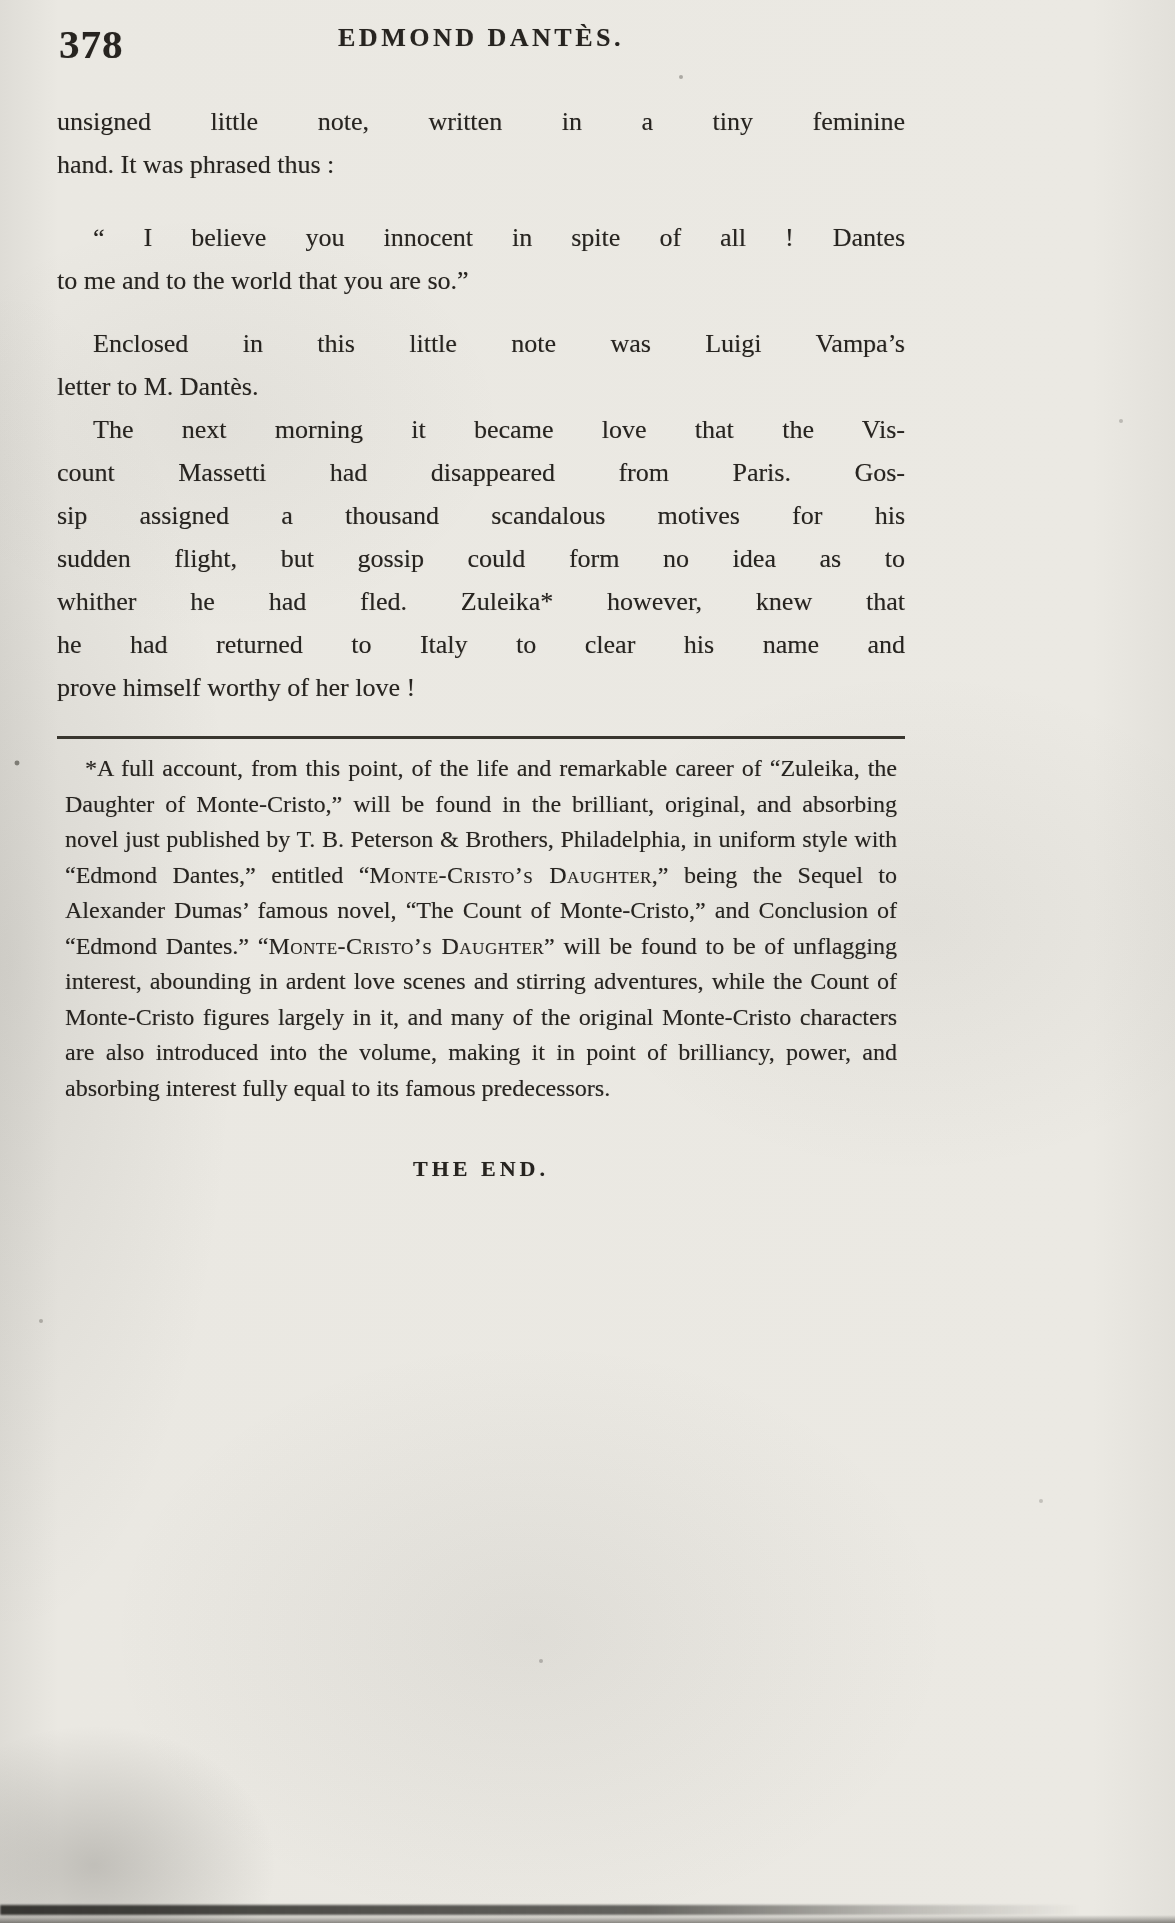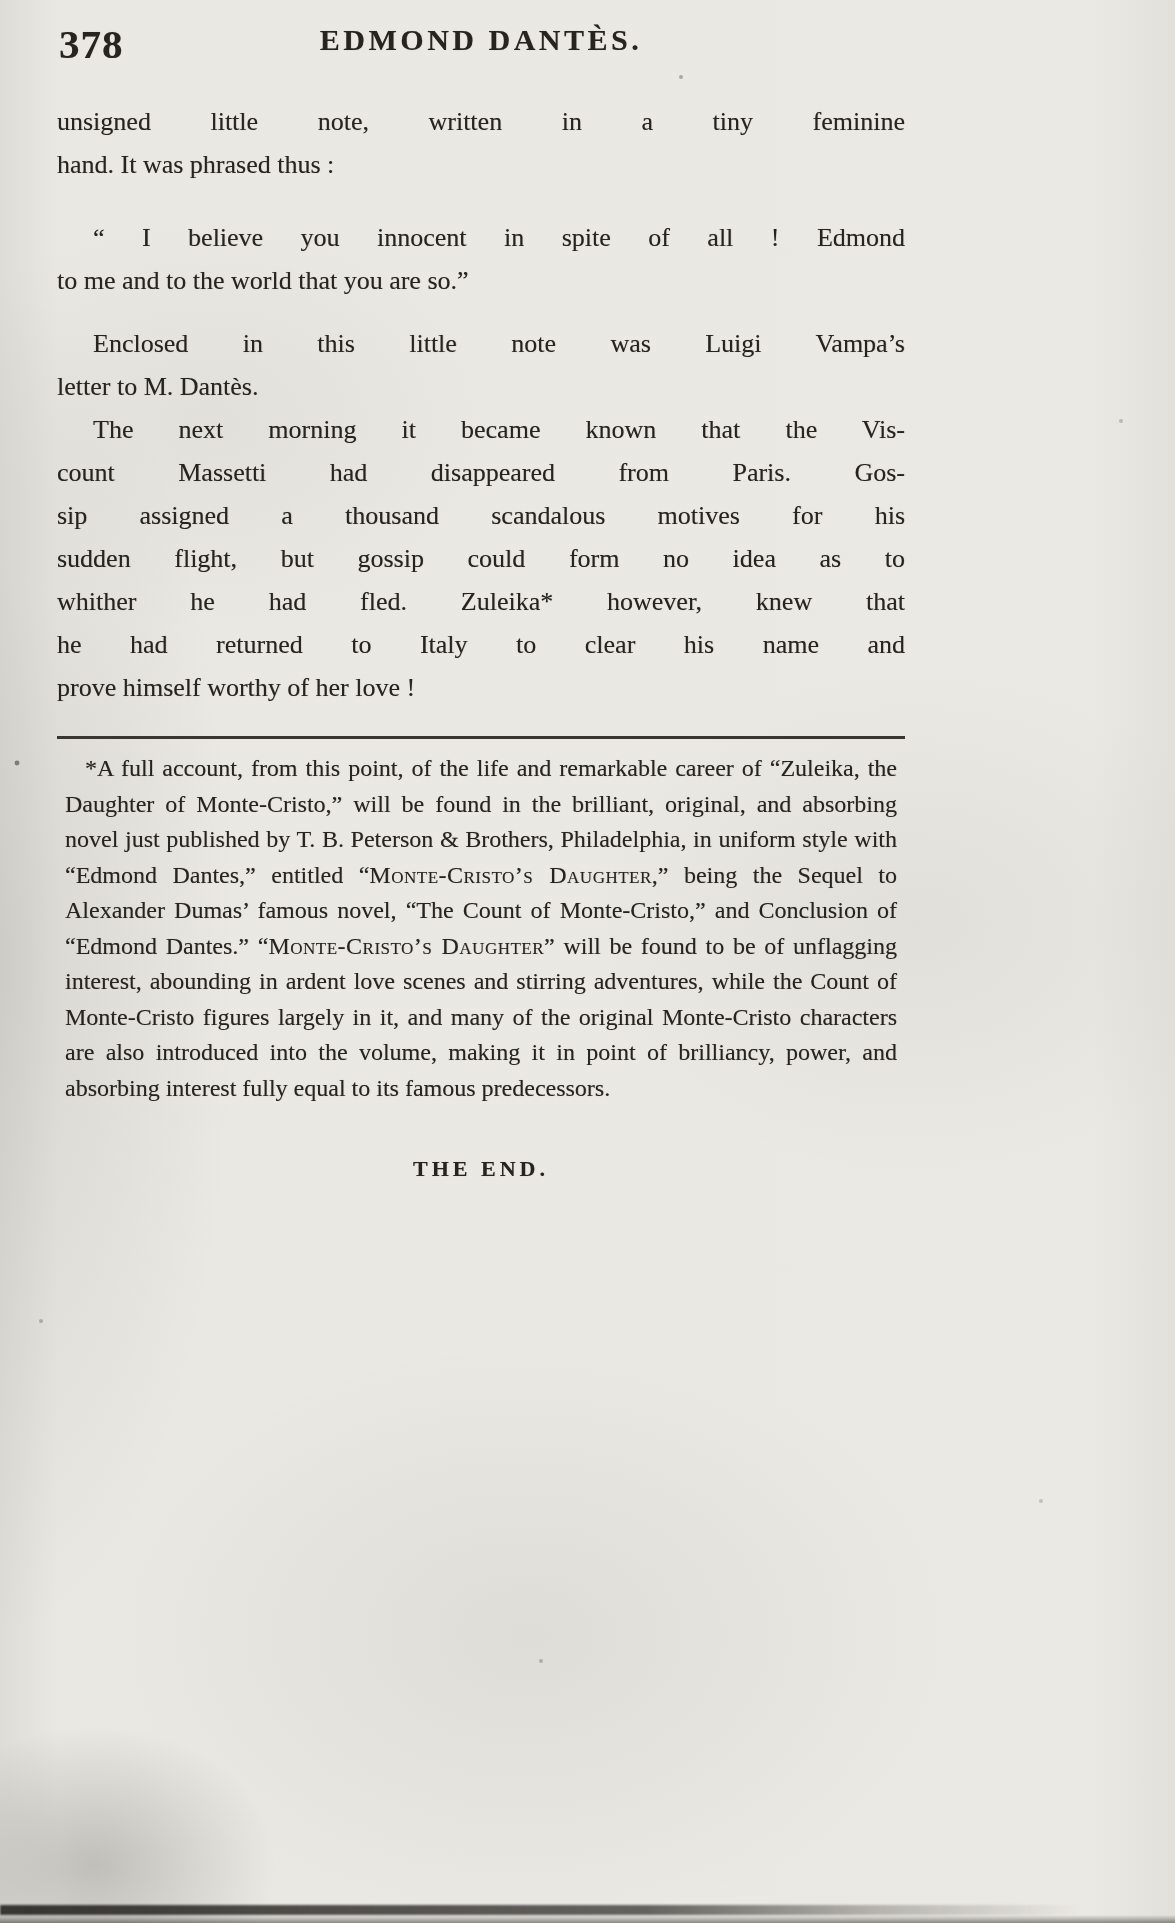--- a/index.html
+++ b/index.html
@@ -79,21 +79,21 @@
     position: absolute;
     left: 2px;
     top: 0;
     font-size: 41px;
     font-weight: bold;
     letter-spacing: 1px;
   }
   .head-title {
     display: block;
     text-align: center;
-    font-size: 30px;
+    font-size: 26px;
     font-weight: 700;
     letter-spacing: 3.5px;
     padding-top: 3px;
   }
   .body-text {
     font-size: 26px;
     line-height: 43px;
   }
   .tline {
     text-align: justify;
@@ -147,29 +147,29 @@
       <span class="page-number">378</span>
       <span class="head-title">EDMOND DANTÈS.</span>
     </header>
 
     <section class="body-text">
       <div class="para noindent mb-lg">
           <div class="tline">unsigned little note, written in a tiny feminine</div>
           <div class="tline">hand. It was phrased thus :</div>
         </div>
       <div class="para indent mb-md">
-          <div class="tline">“ I believe you innocent in spite of all ! Edmond</div>
+          <div class="tline">“ I believe you innocent in spite of all ! Dantes</div>
           <div class="tline">to me and to the world that you are so.”</div>
         </div>
       <div class="para indent">
           <div class="tline">Enclosed in this little note was Luigi Vampa’s</div>
           <div class="tline">letter to M. Dantès.</div>
         </div>
       <div class="para indent">
-          <div class="tline">The next morning it became known that the Vis-</div>
+          <div class="tline">The next morning it became love that the Vis-</div>
           <div class="tline">count Massetti had disappeared from Paris. Gos-</div>
           <div class="tline">sip assigned a thousand scandalous motives for his</div>
           <div class="tline">sudden flight, but gossip could form no idea as to</div>
           <div class="tline">whither he had fled. Zuleika* however, knew that</div>
           <div class="tline">he had returned to Italy to clear his name and</div>
           <div class="tline">prove himself worthy of her love !</div>
         </div>
     </section>
 
     <hr class="footnote-rule">

